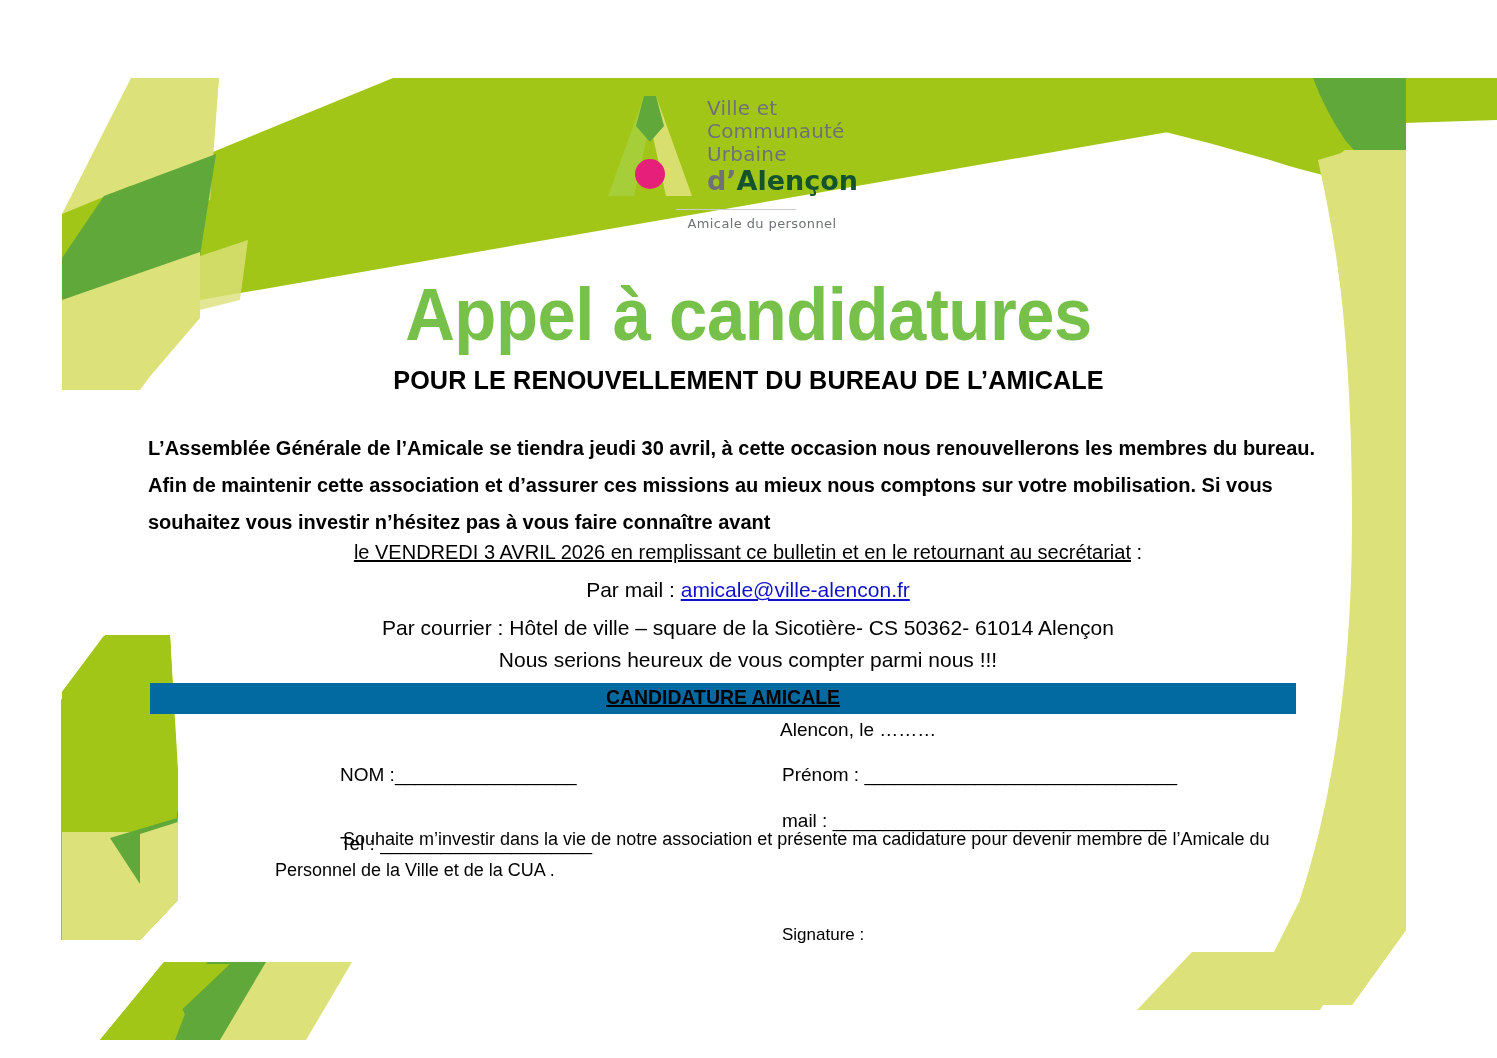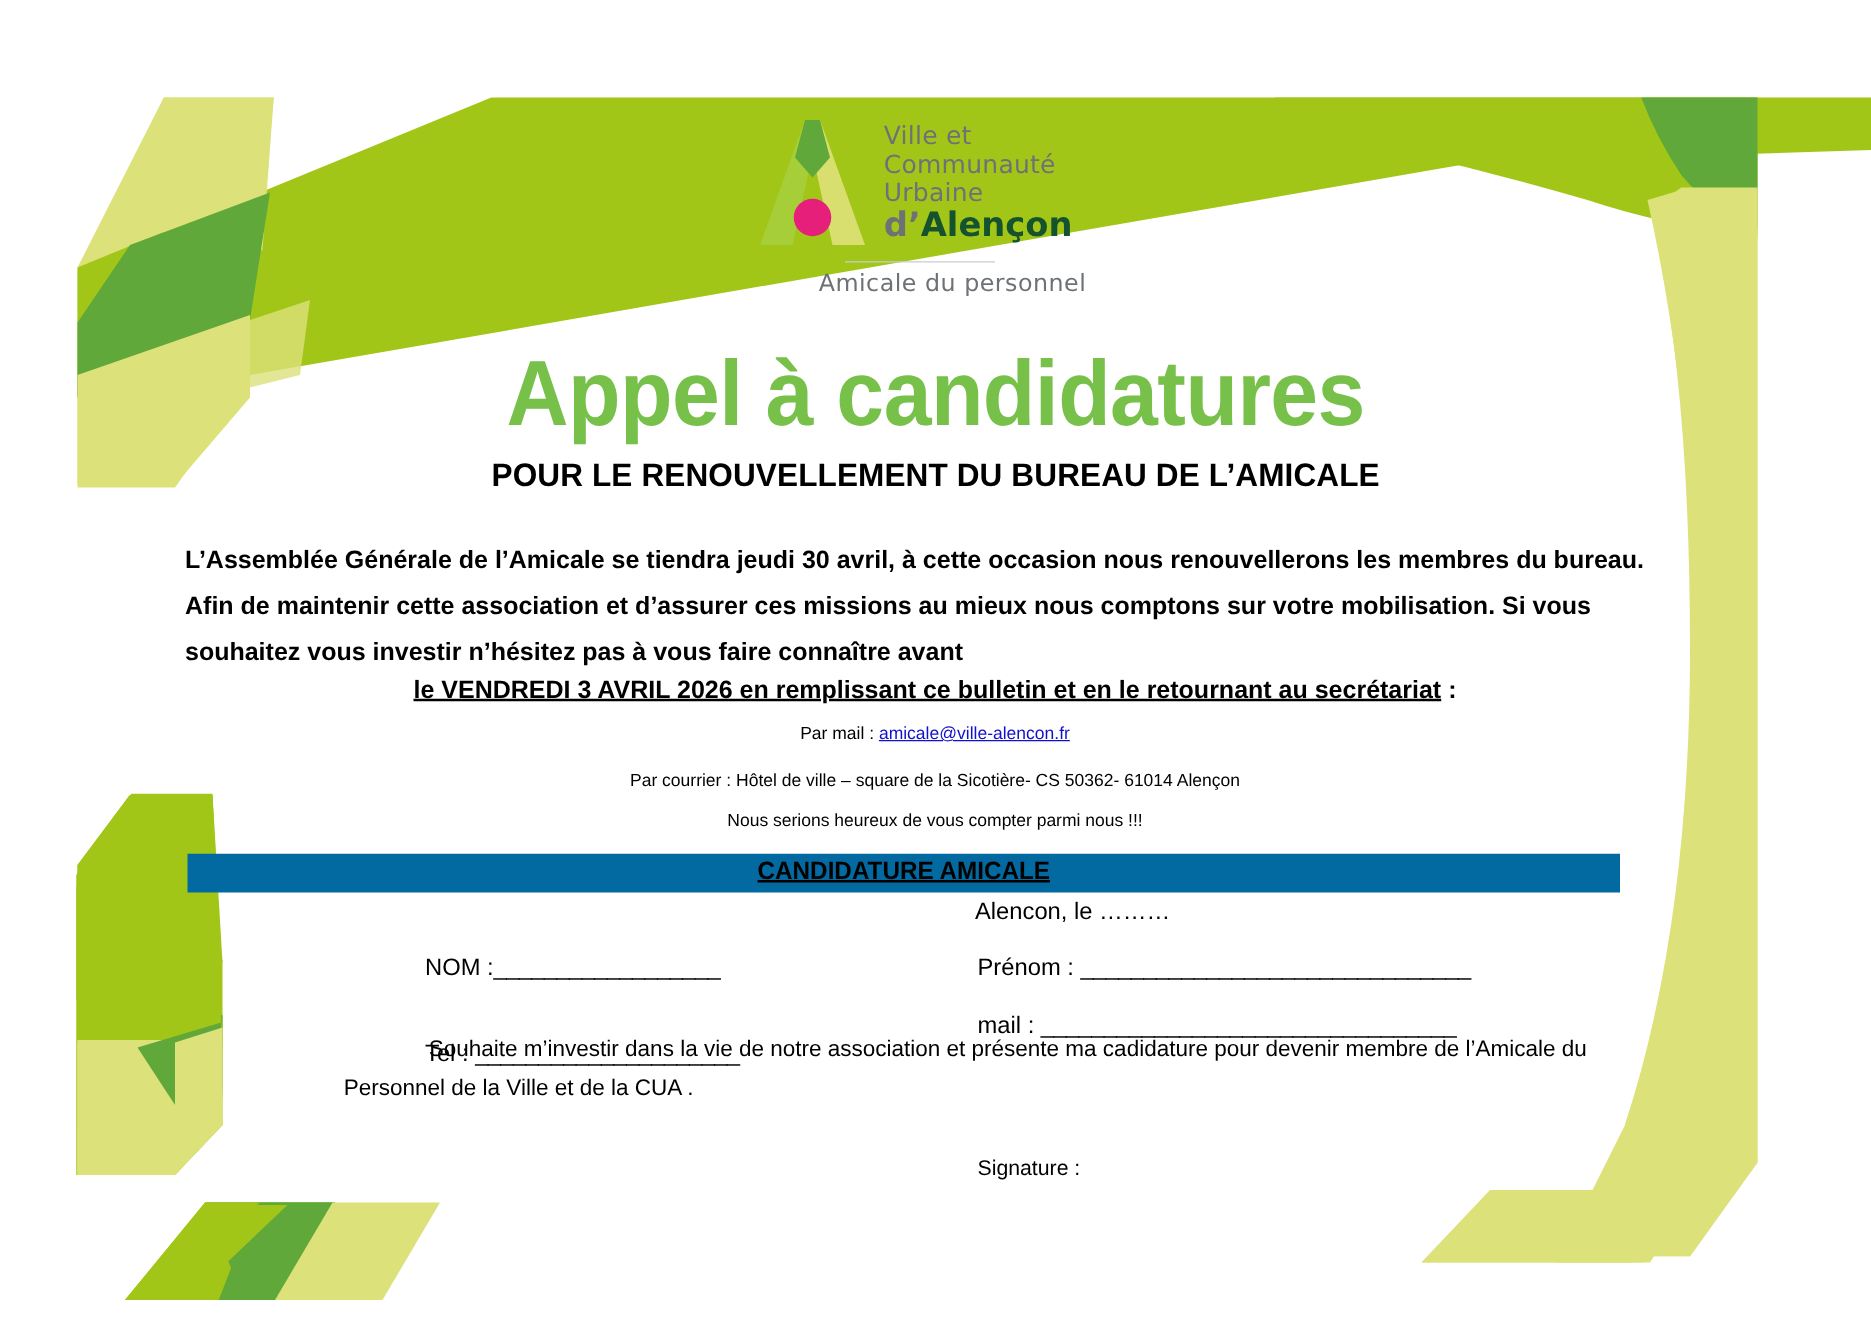--- a/index.html
+++ b/index.html
@@ -77,21 +77,21 @@
     height: 1px;
     background: #c9ccd0;
   }
   .logo-sub {
     position: absolute;
     left: 28px;
     top: 124px;
     width: 260px;
     text-align: center;
     font-family: "DejaVu Sans", sans-serif;
-    font-size: 19px;
+    font-size: 13px;
     letter-spacing: 0.4px;
     color: #6e7277;
   }
 
   
   .doc-title {
     position: absolute;
     left: 0;
     top: 272px;
     width: 1497px;
@@ -125,30 +125,30 @@
     font-weight: bold;
     line-height: 37px;
   }
   .deadline {
     position: absolute;
     left: 148px;
     top: 541px;
     width: 1200px;
     text-align: center;
     font-size: 20px;
-    font-weight: bold;
+    font-weight: normal;
   }
   .deadline .ul { text-decoration: underline; }
 
   .contact-line {
     position: absolute;
     left: 148px;
     width: 1200px;
     text-align: center;
-    font-size: 14px;
+    font-size: 21px;
   }
   .contact-mail  { top: 578px; }
   .contact-post  { top: 616px; }
   .contact-happy { top: 648px; }
   .email-link {
     color: #1111cc;
     text-decoration: underline;
   }
 
   

